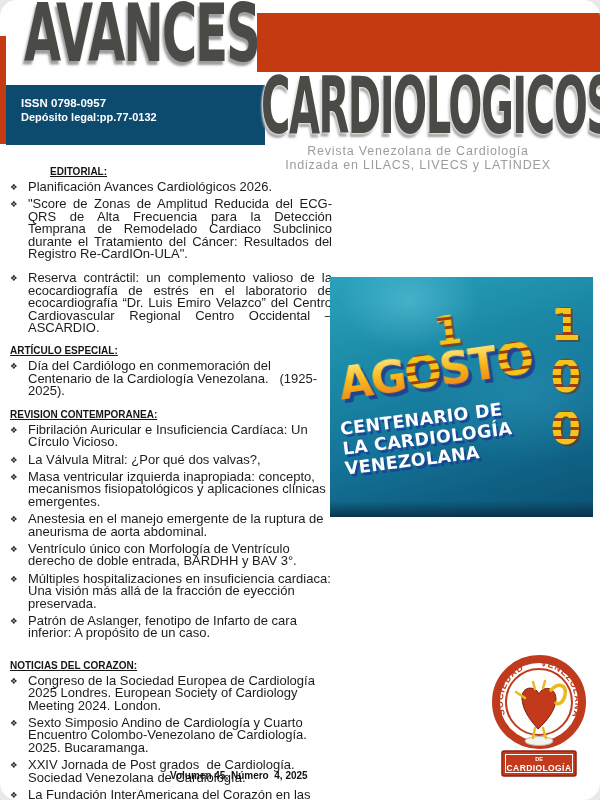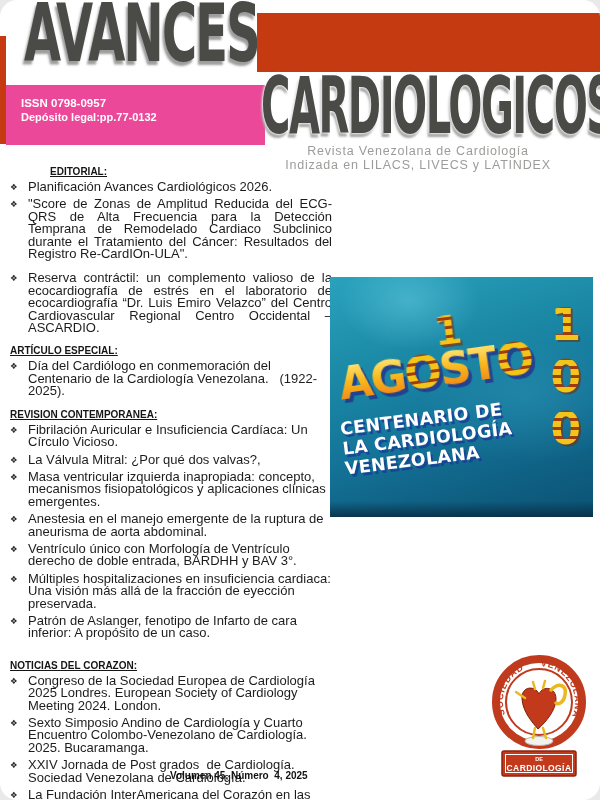--- a/index.html
+++ b/index.html
@@ -6,21 +6,21 @@
   .page{position:relative;width:600px;height:800px;background:#ffffff;overflow:hidden;
         font-family:"Liberation Sans",sans-serif;color:#1c1c1c;border-radius:17px;}
 
   
   .title-avances{position:absolute;left:24px;top:-6px;font-family:"DejaVu Sans",sans-serif;
     font-weight:bold;font-size:80px;line-height:1;color:#4a4a47;letter-spacing:-3px;
     transform:scaleX(.60);transform-origin:left top;
     text-shadow:-3px 4px 3px #9d9d9d;white-space:nowrap;}
   .red-rect-top{position:absolute;left:257px;top:13px;width:343px;height:59px;background:#c63a12;}
   .red-sliver{position:absolute;left:0;top:36px;width:6px;height:108px;background:#c63a12;}
-  .red-band{position:absolute;left:6px;top:85px;width:259px;height:60px;background:#ec4899;
+  .red-band{position:absolute;left:6px;top:85px;width:259px;height:60px;background:#0c4a6e;
     box-sizing:border-box;padding:11px 0 0 15px;}
   .red-band .line1{color:#ffffff;font-weight:bold;font-size:11.5px;line-height:14px;}
   .red-band .line2{color:#ffffff;font-weight:bold;font-size:11px;line-height:15px;}
   .title-cardio{position:absolute;left:261px;top:67px;font-family:"DejaVu Sans",sans-serif;
     font-weight:bold;font-size:78px;line-height:1;color:#4a4a47;letter-spacing:-3px;
     transform:scaleX(.515);transform-origin:left top;white-space:nowrap;
     text-shadow:0 0 4px #fff,0 0 4px #fff,-3px 4px 3px #a3a3a3;}
   .subtitle{position:absolute;left:240px;top:144px;width:356px;text-align:center;
     color:#9c9c9a;font-size:12.5px;line-height:14px;letter-spacing:.8px;}
 
@@ -107,21 +107,21 @@
       <div class="toc-item justify">
         <span class="bullet">❖</span>
         <span class="item-text">Reserva contráctil: un complemento valioso de la ecocardiografía de estrés en el laboratorio de ecocardiografía “Dr. Luis Emiro Velazco” del Centro Cardiovascular Regional Centro Occidental – ASCARDIO.</span>
       </div>
     </div>
 
     <div class="toc-section">
       <div class="sec-heading">ARTÍCULO ESPECIAL:</div>
       <div class="toc-item">
         <span class="bullet">❖</span>
-        <span class="item-text">Día del Cardiólogo en conmemoración del Centenario de la Cardiología Venezolana.   (1922-2025).</span>
+        <span class="item-text">Día del Cardiólogo en conmemoración del Centenario de la Cardiología Venezolana.   (1925-2025).</span>
       </div>
     </div>
 
     <div class="toc-section">
       <div class="sec-heading">REVISION CONTEMPORANEA:</div>
       <div class="toc-item">
         <span class="bullet">❖</span>
         <span class="item-text">Fibrilación Auricular e Insuficiencia Cardíaca: Un Círculo Vicioso.</span>
       </div>
       <div class="toc-item">

